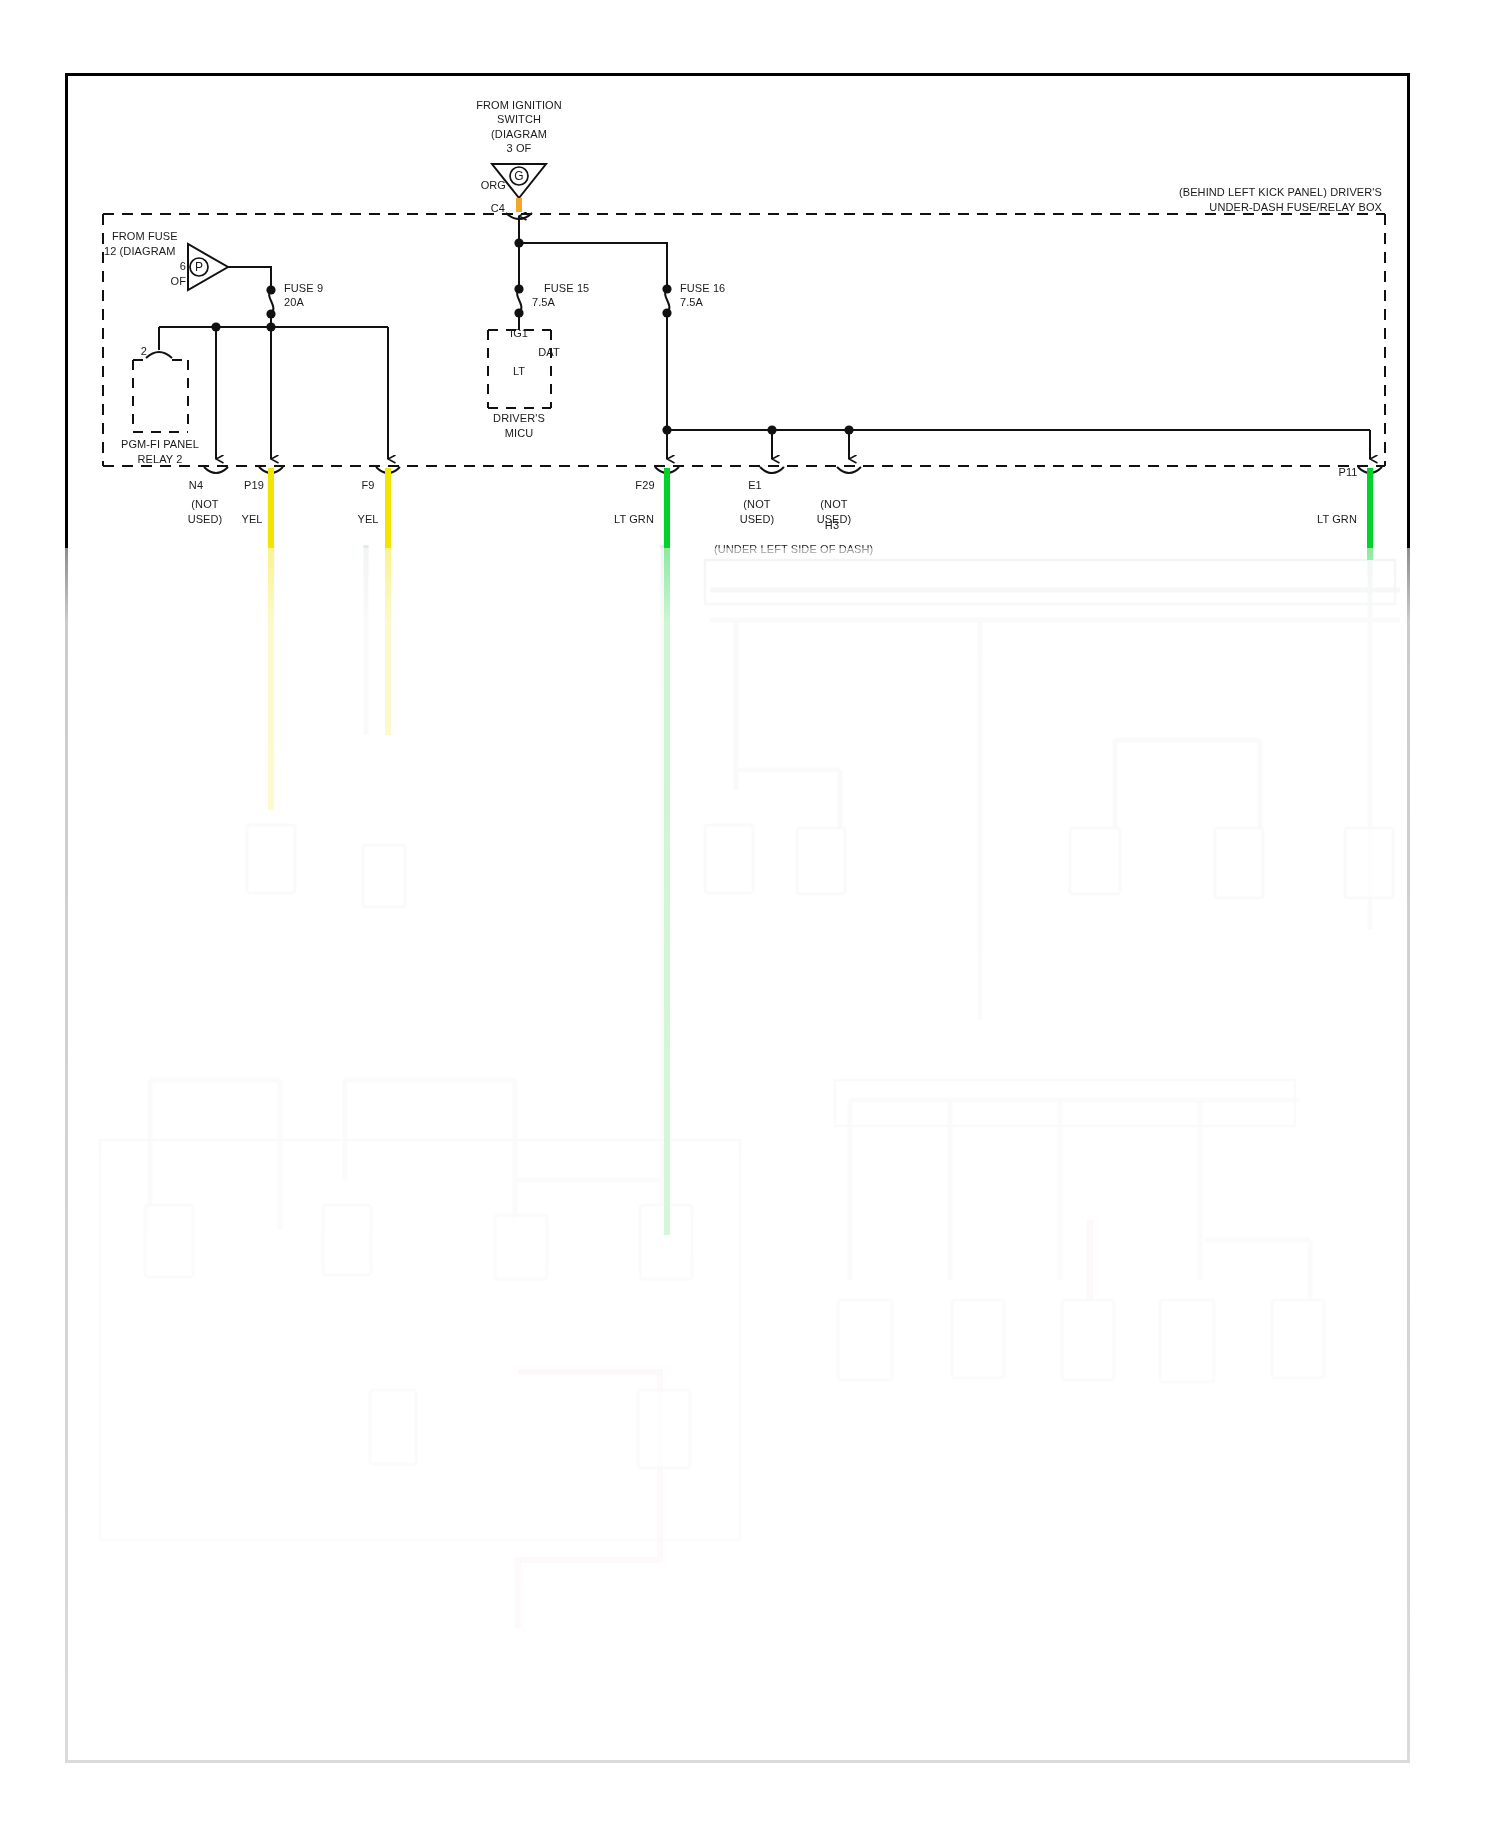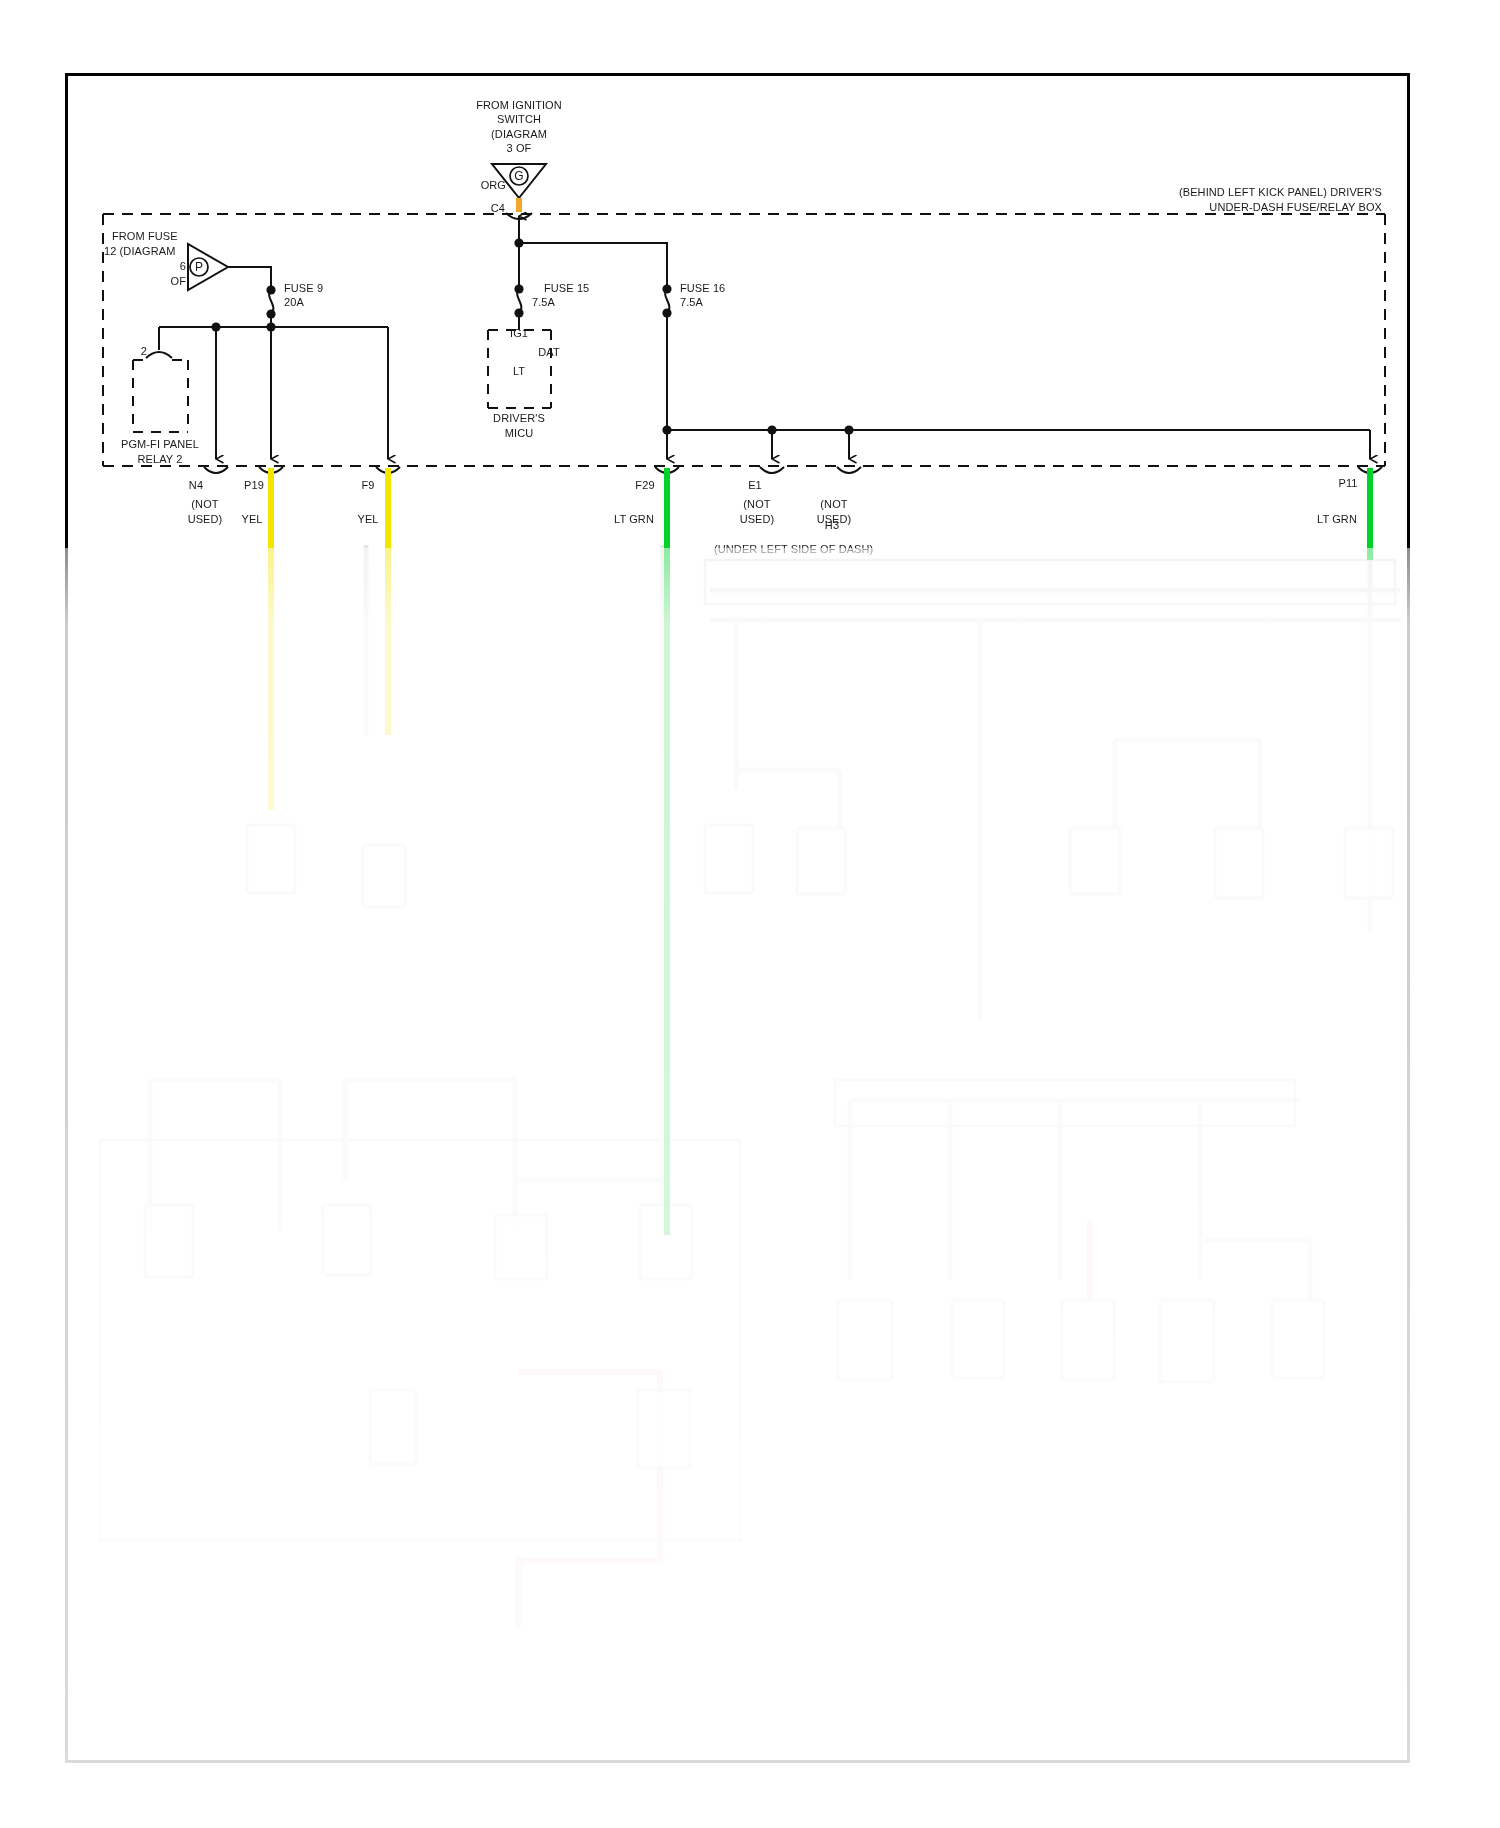--- a/index.html
+++ b/index.html
@@ -301,18 +301,18 @@
   <div class="txt c" style="left:634px; top:512px;">LT GRN</div>
 
   <div class="txt c" style="left:755px; top:478px;">E1</div>
   <div class="txt c" style="left:757px; top:497px;">(NOT</div>
   <div class="txt c" style="left:757px; top:512px;">USED)</div>
 
   <div class="txt c" style="left:832px; top:478px;margin-top:40px;">H3</div>
   <div class="txt c" style="left:834px; top:497px;">(NOT</div>
   <div class="txt c" style="left:834px; top:512px;">USED)</div>
 
-  <div class="txt c" style="left:1348px; top:476px;text-align:center;">P11</div>
+  <div class="txt c" style="left:1348px; top:465px;text-align:center;">P11</div>
   <div class="txt c" style="left:1337px; top:512px;">LT GRN</div>
 
   <div class="txt l" style="left:714px; top:542px;">(UNDER LEFT SIDE OF DASH)</div>
 
 </div>
 
 </body></html>

